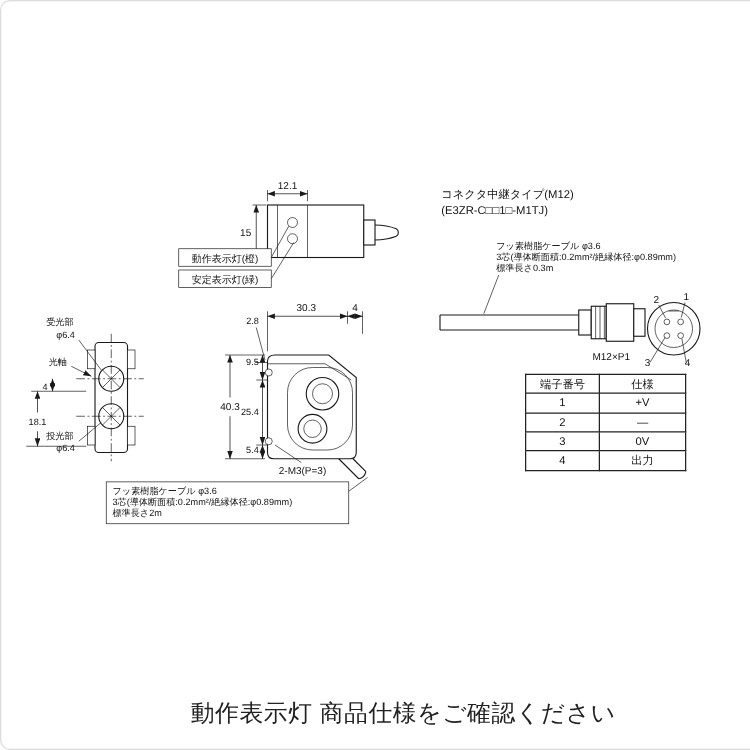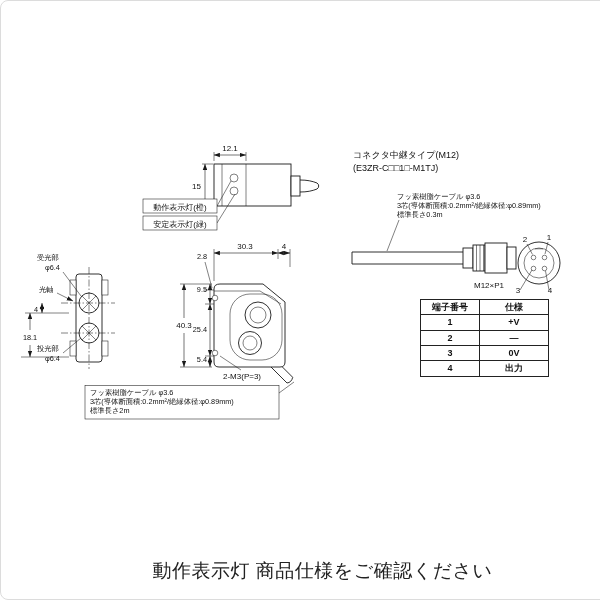--- a/index.html
+++ b/index.html
@@ -12,21 +12,21 @@
   .t{fill:none;stroke:#1a1a1a;stroke-width:0.55;}
   .tf{fill:#fff;stroke:#1a1a1a;stroke-width:0.55;}
   .d{fill:none;stroke:#1a1a1a;stroke-width:0.6;}
   .cl{fill:none;stroke:#1a1a1a;stroke-width:0.55;stroke-dasharray:7 2 1.5 2;}
   .t7{font-size:7.3px;}
   .t8{font-size:8px;}
   .t9{font-size:9px;}
   .mid{text-anchor:middle;}
   .end{text-anchor:end;}
   .tbl{position:absolute;left:419px;top:298px;border-collapse:collapse;}
-  .tbl th,.tbl td{border:1px solid #222;font-size:9px;font-weight:700;text-align:center;
+  .tbl th,.tbl td{border:1px solid #222;font-size:9px;font-weight:400;text-align:center;
       padding:2px 4px;color:#111;line-height:1.15;}
   .tbl th:first-child,.tbl td:first-child{width:50px;}
   .tbl th:last-child,.tbl td:last-child{width:60px;}
   .caption{position:absolute;left:0;top:557px;width:100%;text-align:center;
       font-size:19px;color:#222;letter-spacing:0.5px;}
 </style>
 </head>
 <body>
 
 <div class="canvas">

